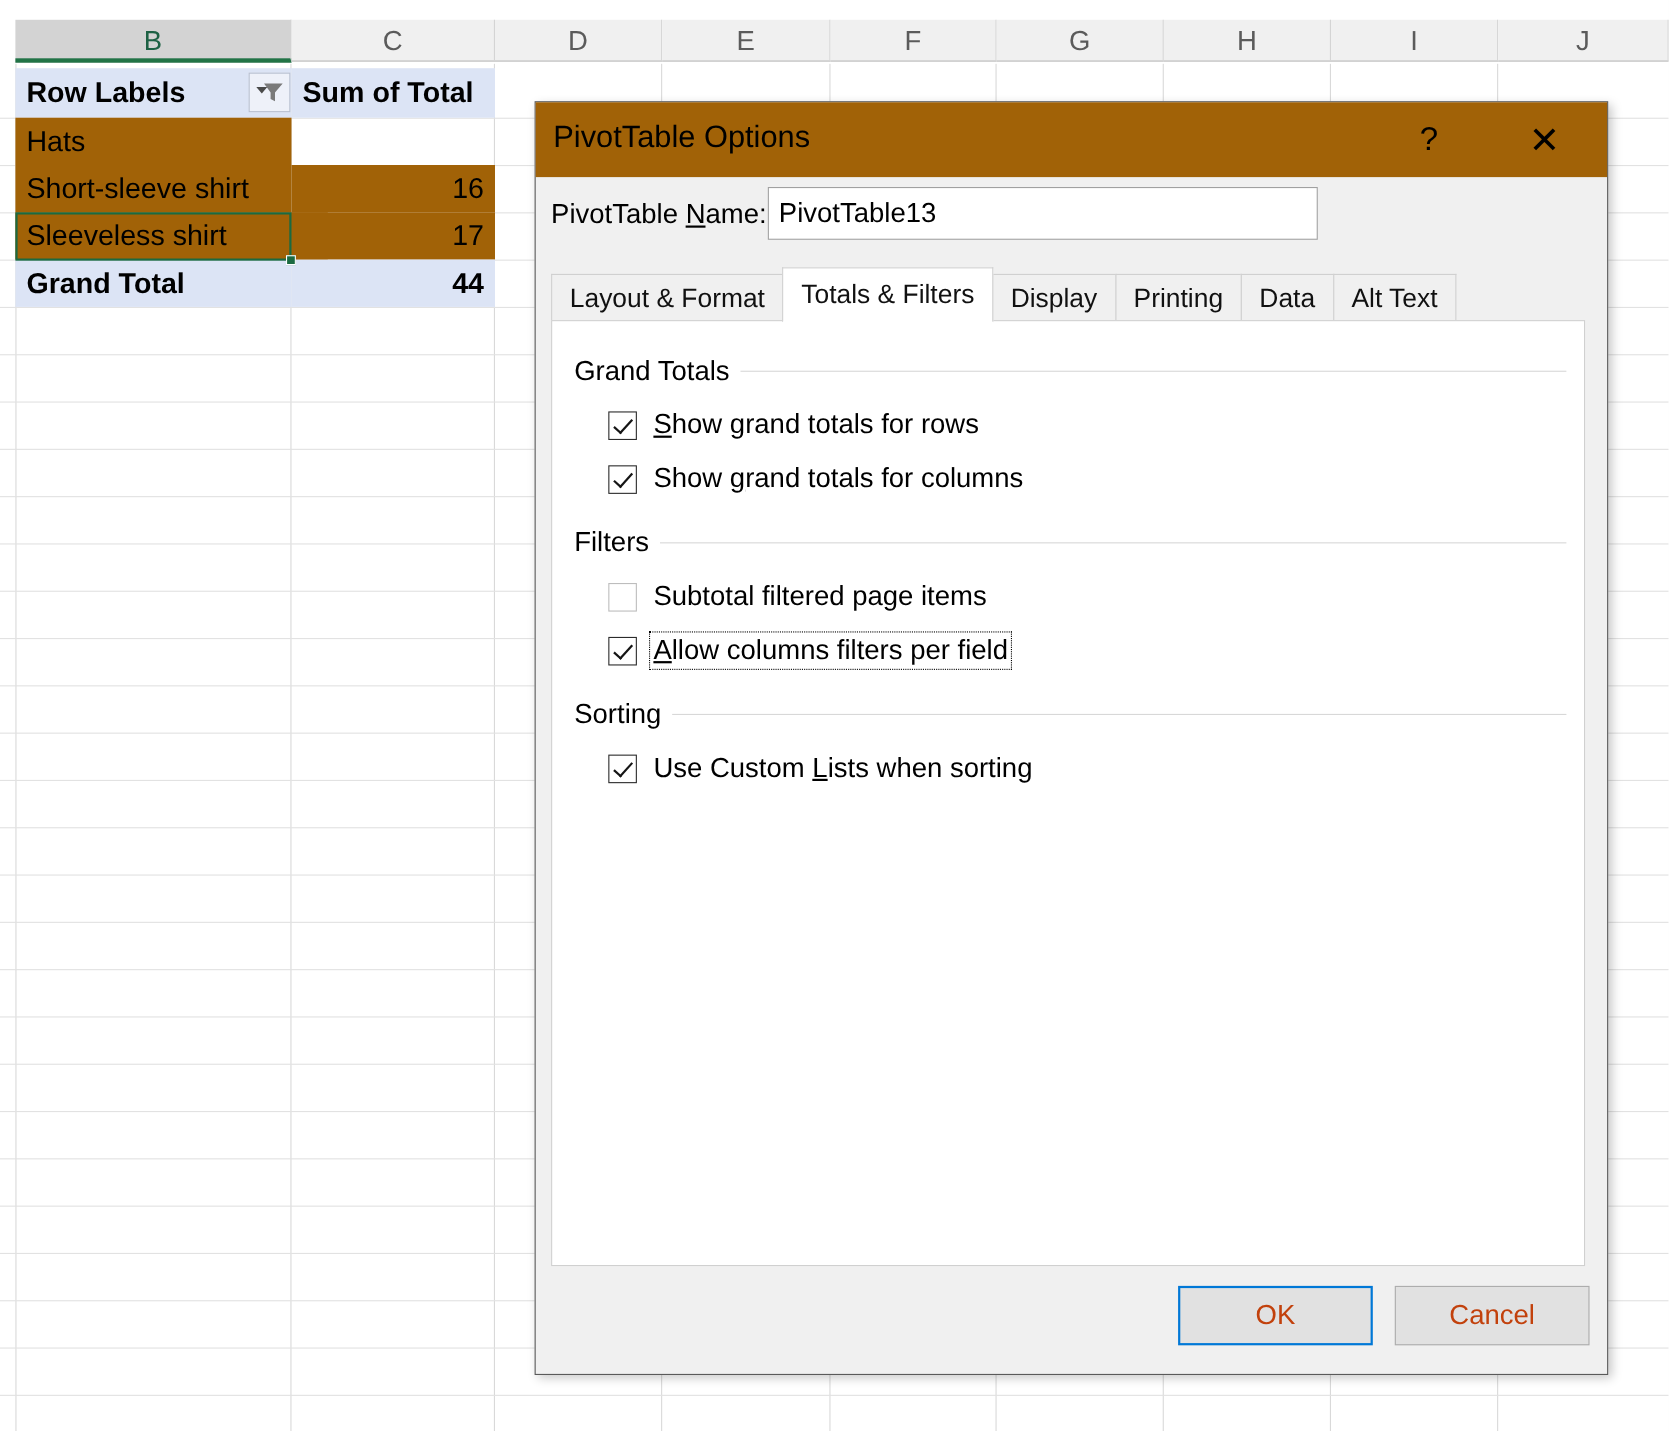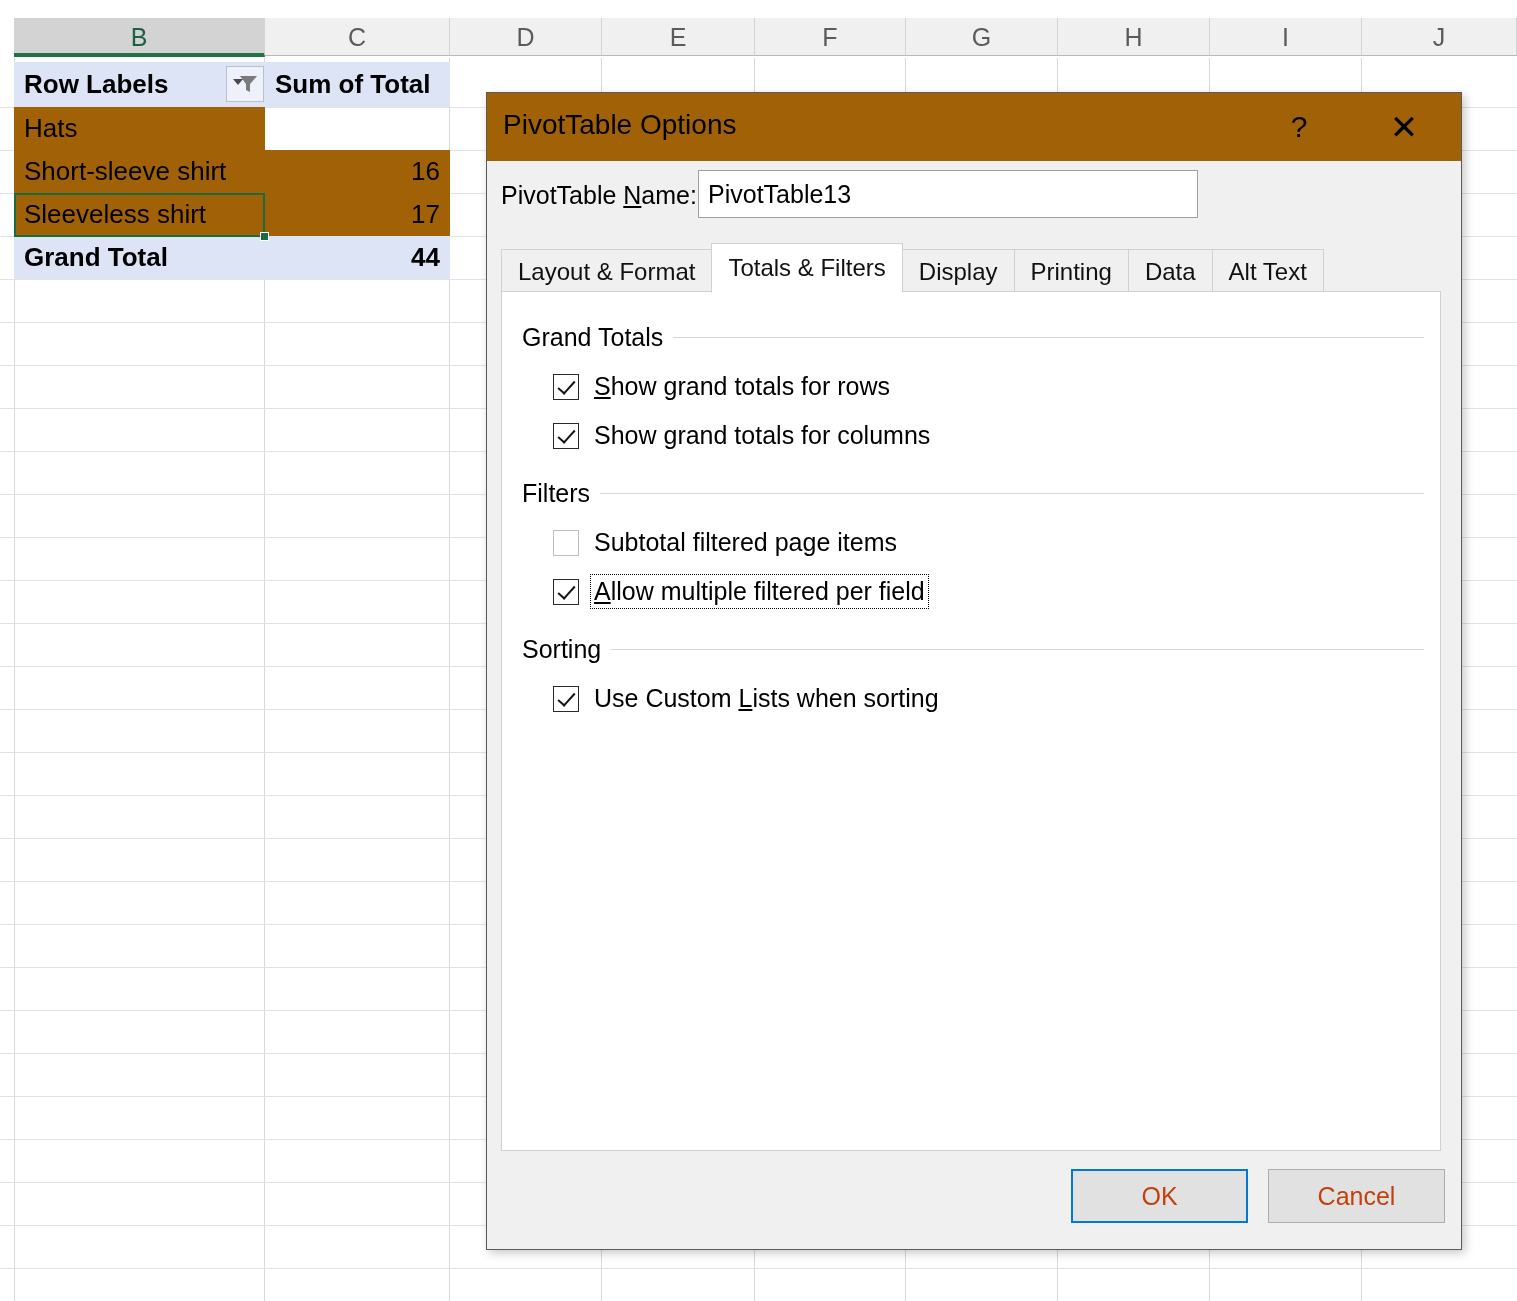--- a/index.html
+++ b/index.html
@@ -426,21 +426,21 @@
       <div class="group-head">
         <span class="gtitle">Filters</span>
         <span class="gline"></span>
       </div>
       <div class="chk-row">
         <span class="chkbox disabled"></span>
         <span class="chk-label disabled"><span></span><span class="acc"></span><span>Subtotal filtered page items</span></span>
       </div>
       <div class="chk-row">
         <span class="chkbox checked"></span>
-        <span class="chk-label focused"><span></span><span class="acc">A</span><span>llow multiple filtered per field</span></span>
+        <span class="chk-label focused"><span></span><span class="acc">A</span><span>llow columns filters per field</span></span>
       </div>
     </div>
 
     <div class="group" style="top:340px;">
       <div class="group-head">
         <span class="gtitle">Sorting</span>
         <span class="gline"></span>
       </div>
       <div class="chk-row">
         <span class="chkbox checked"></span>

